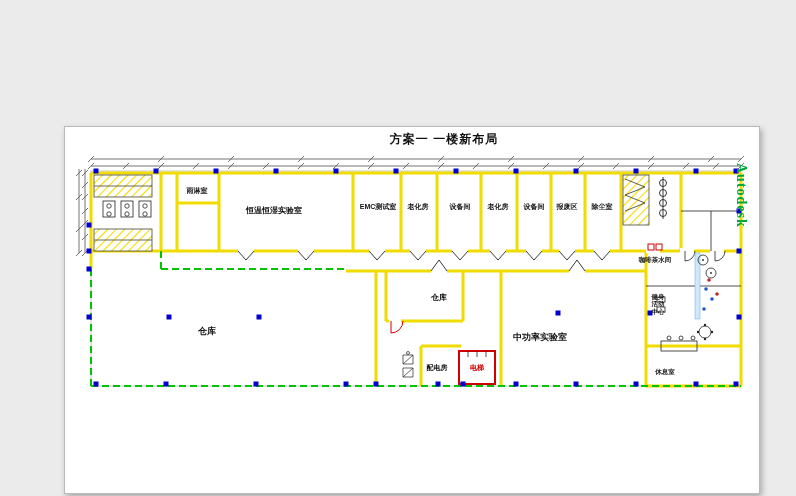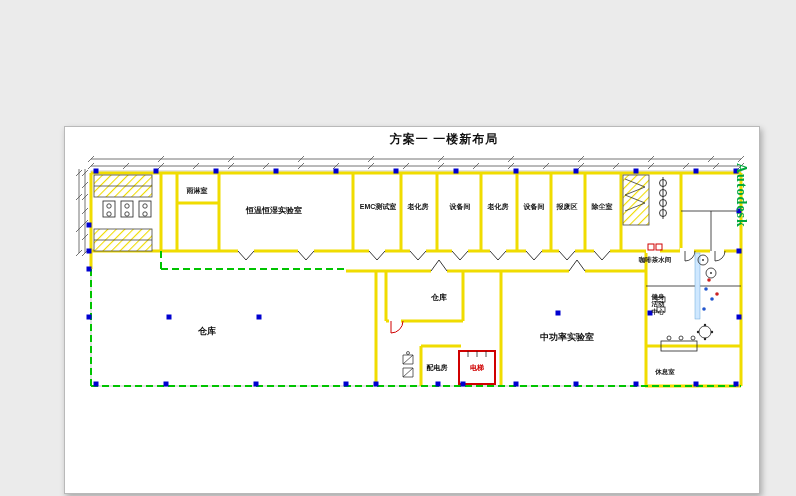--- a/index.html
+++ b/index.html
@@ -185,21 +185,21 @@
     <div class="lbl" style="left:209px;top:83px;font-size:8px;">恒温恒湿实验室</div>
     <div class="lbl" style="left:313px;top:80px;font-size:7px;">EMC测试室</div>
     <div class="lbl" style="left:353px;top:80px;font-size:7px;">老化房</div>
     <div class="lbl" style="left:395px;top:80px;font-size:7px;">设备间</div>
     <div class="lbl" style="left:433px;top:80px;font-size:7px;">老化房</div>
     <div class="lbl" style="left:469px;top:80px;font-size:7px;">设备间</div>
     <div class="lbl" style="left:502px;top:80px;font-size:7px;">报废区</div>
     <div class="lbl" style="left:537px;top:80px;font-size:7px;">除尘室</div>
     <div class="lbl" style="left:374px;top:170px;font-size:8px;">仓库</div>
     <div class="lbl" style="left:142px;top:204px;font-size:9px;">仓库</div>
-    <div class="lbl" style="left:502px;top:210px;font-size:9px;">中功率实验室</div>
+    <div class="lbl" style="left:475px;top:210px;font-size:9px;">中功率实验室</div>
     <div class="lbl" style="left:372px;top:241px;font-size:7px;">配电房</div>
     <div class="lbl red" style="left:412px;top:241px;font-size:7px;">电梯</div>
     <div class="lbl" style="left:590px;top:133px;font-size:6.5px;">咖啡茶水间</div>
     <div class="lbl wrap" style="left:593px;top:177px;font-size:6.5px;">健身活动中心</div>
     <div class="lbl" style="left:600px;top:245px;font-size:6.5px;">休息室</div>
 
     <div class="watermark">Autodesk</div>
   </div>
 </div>
 

